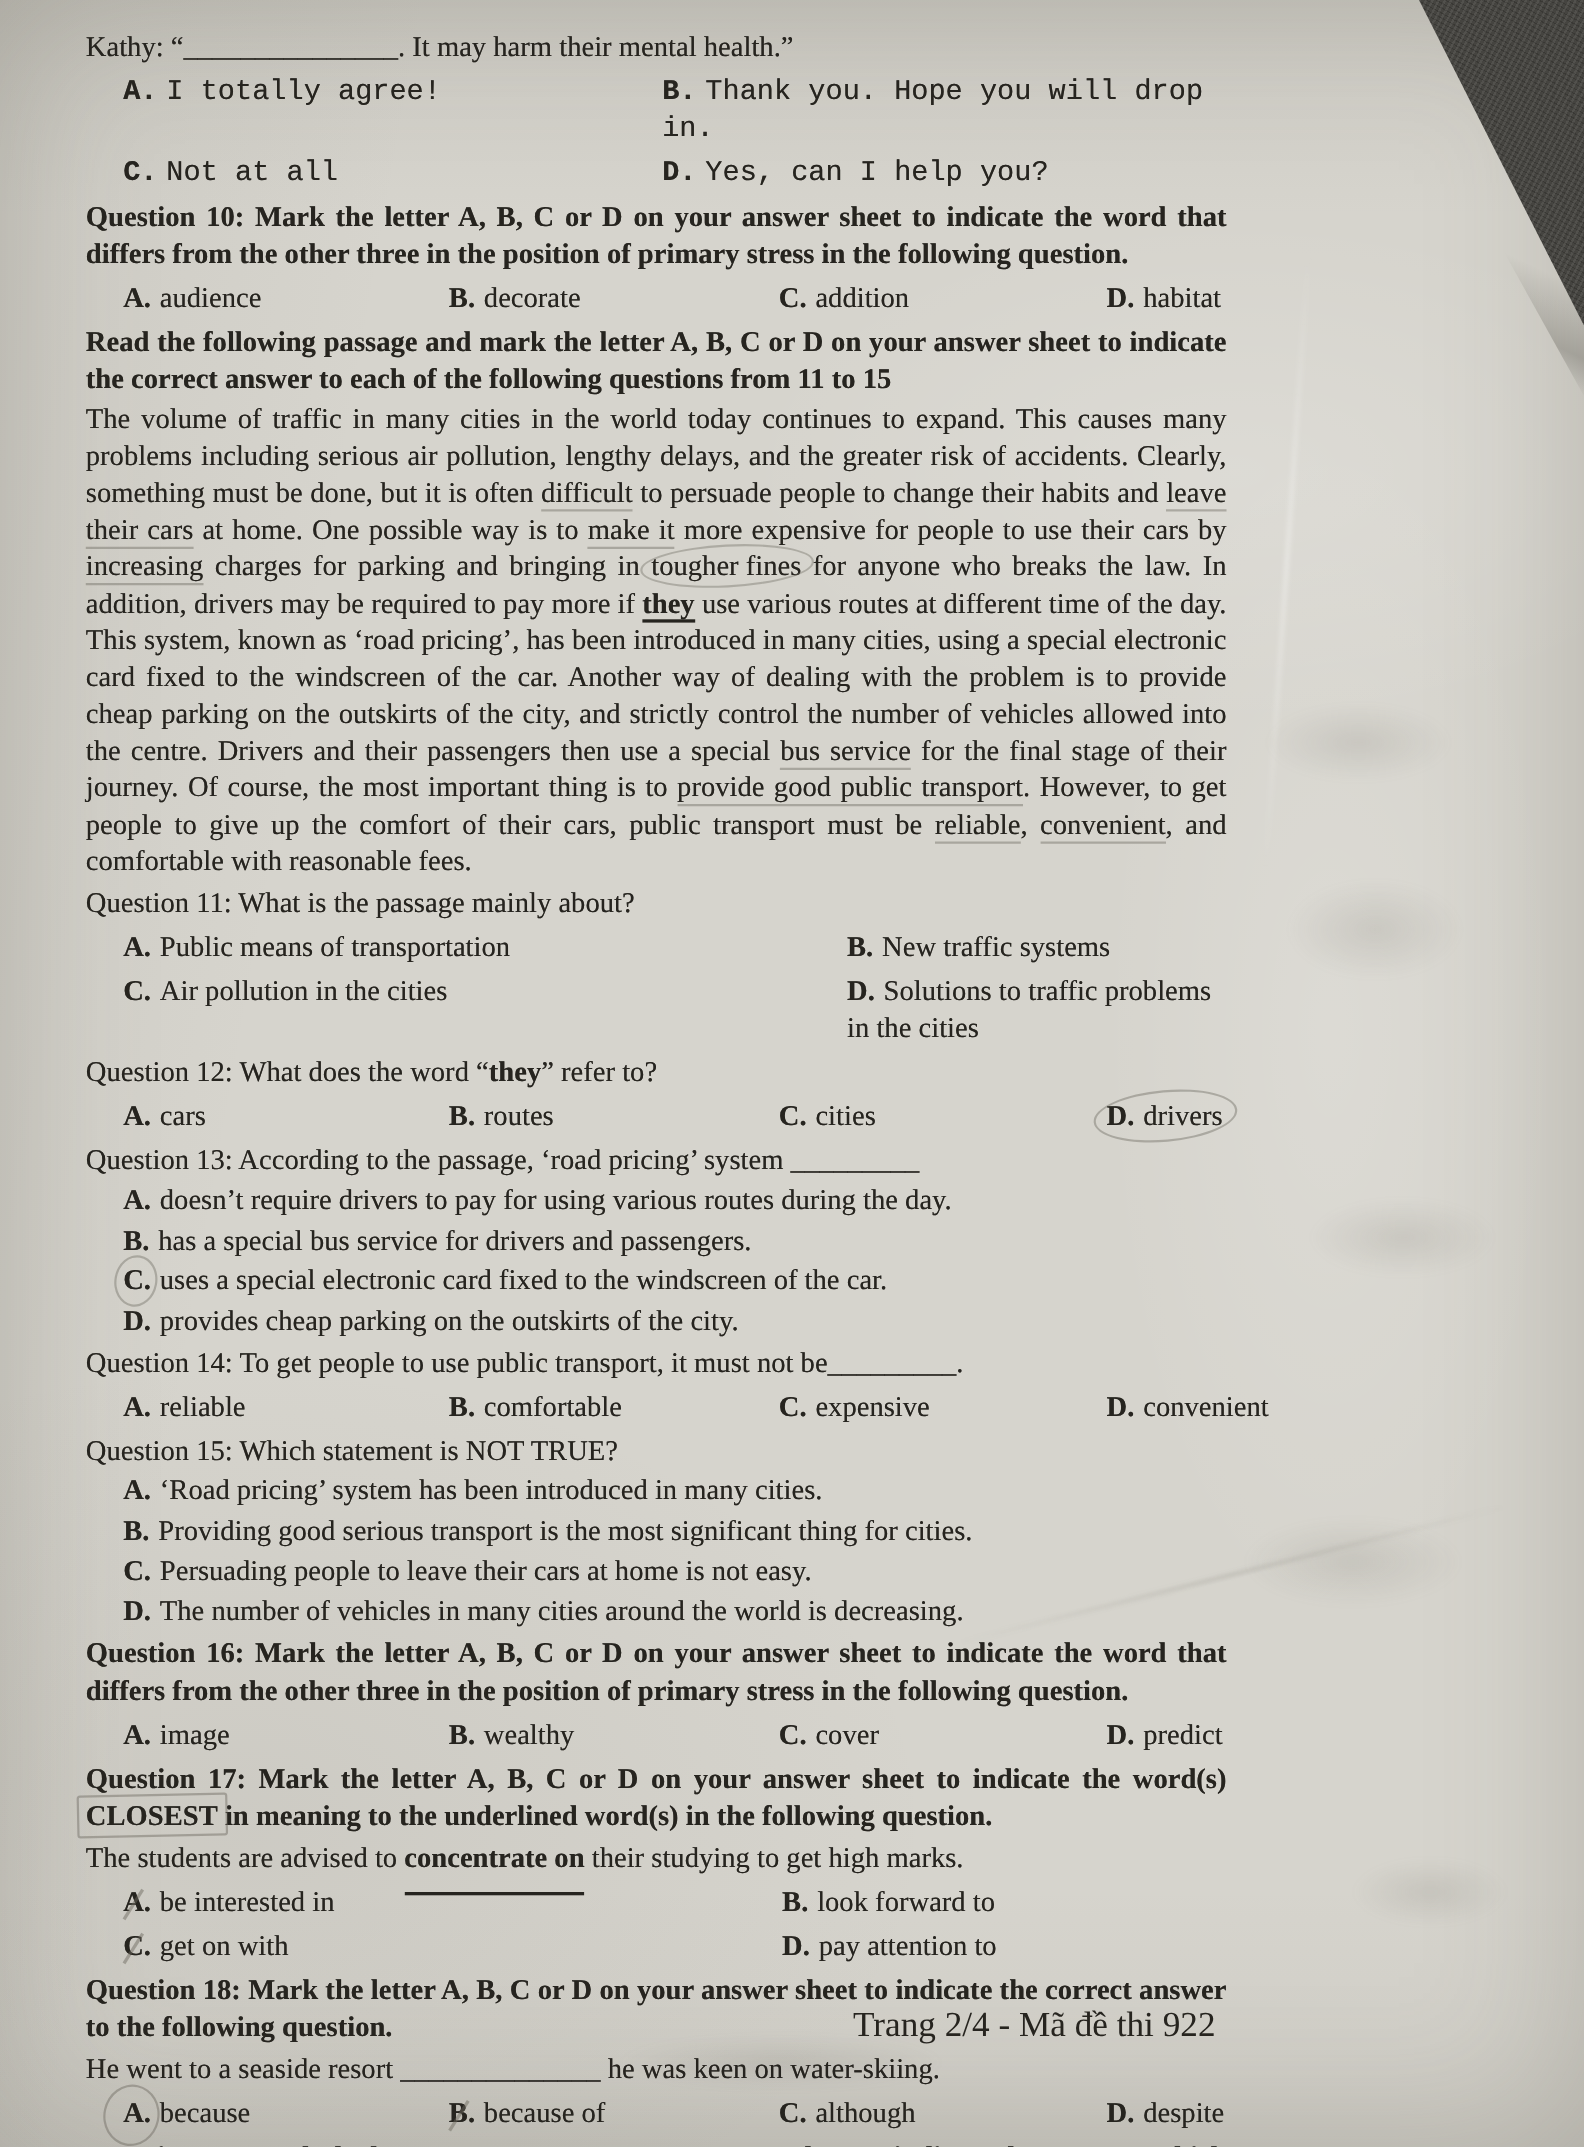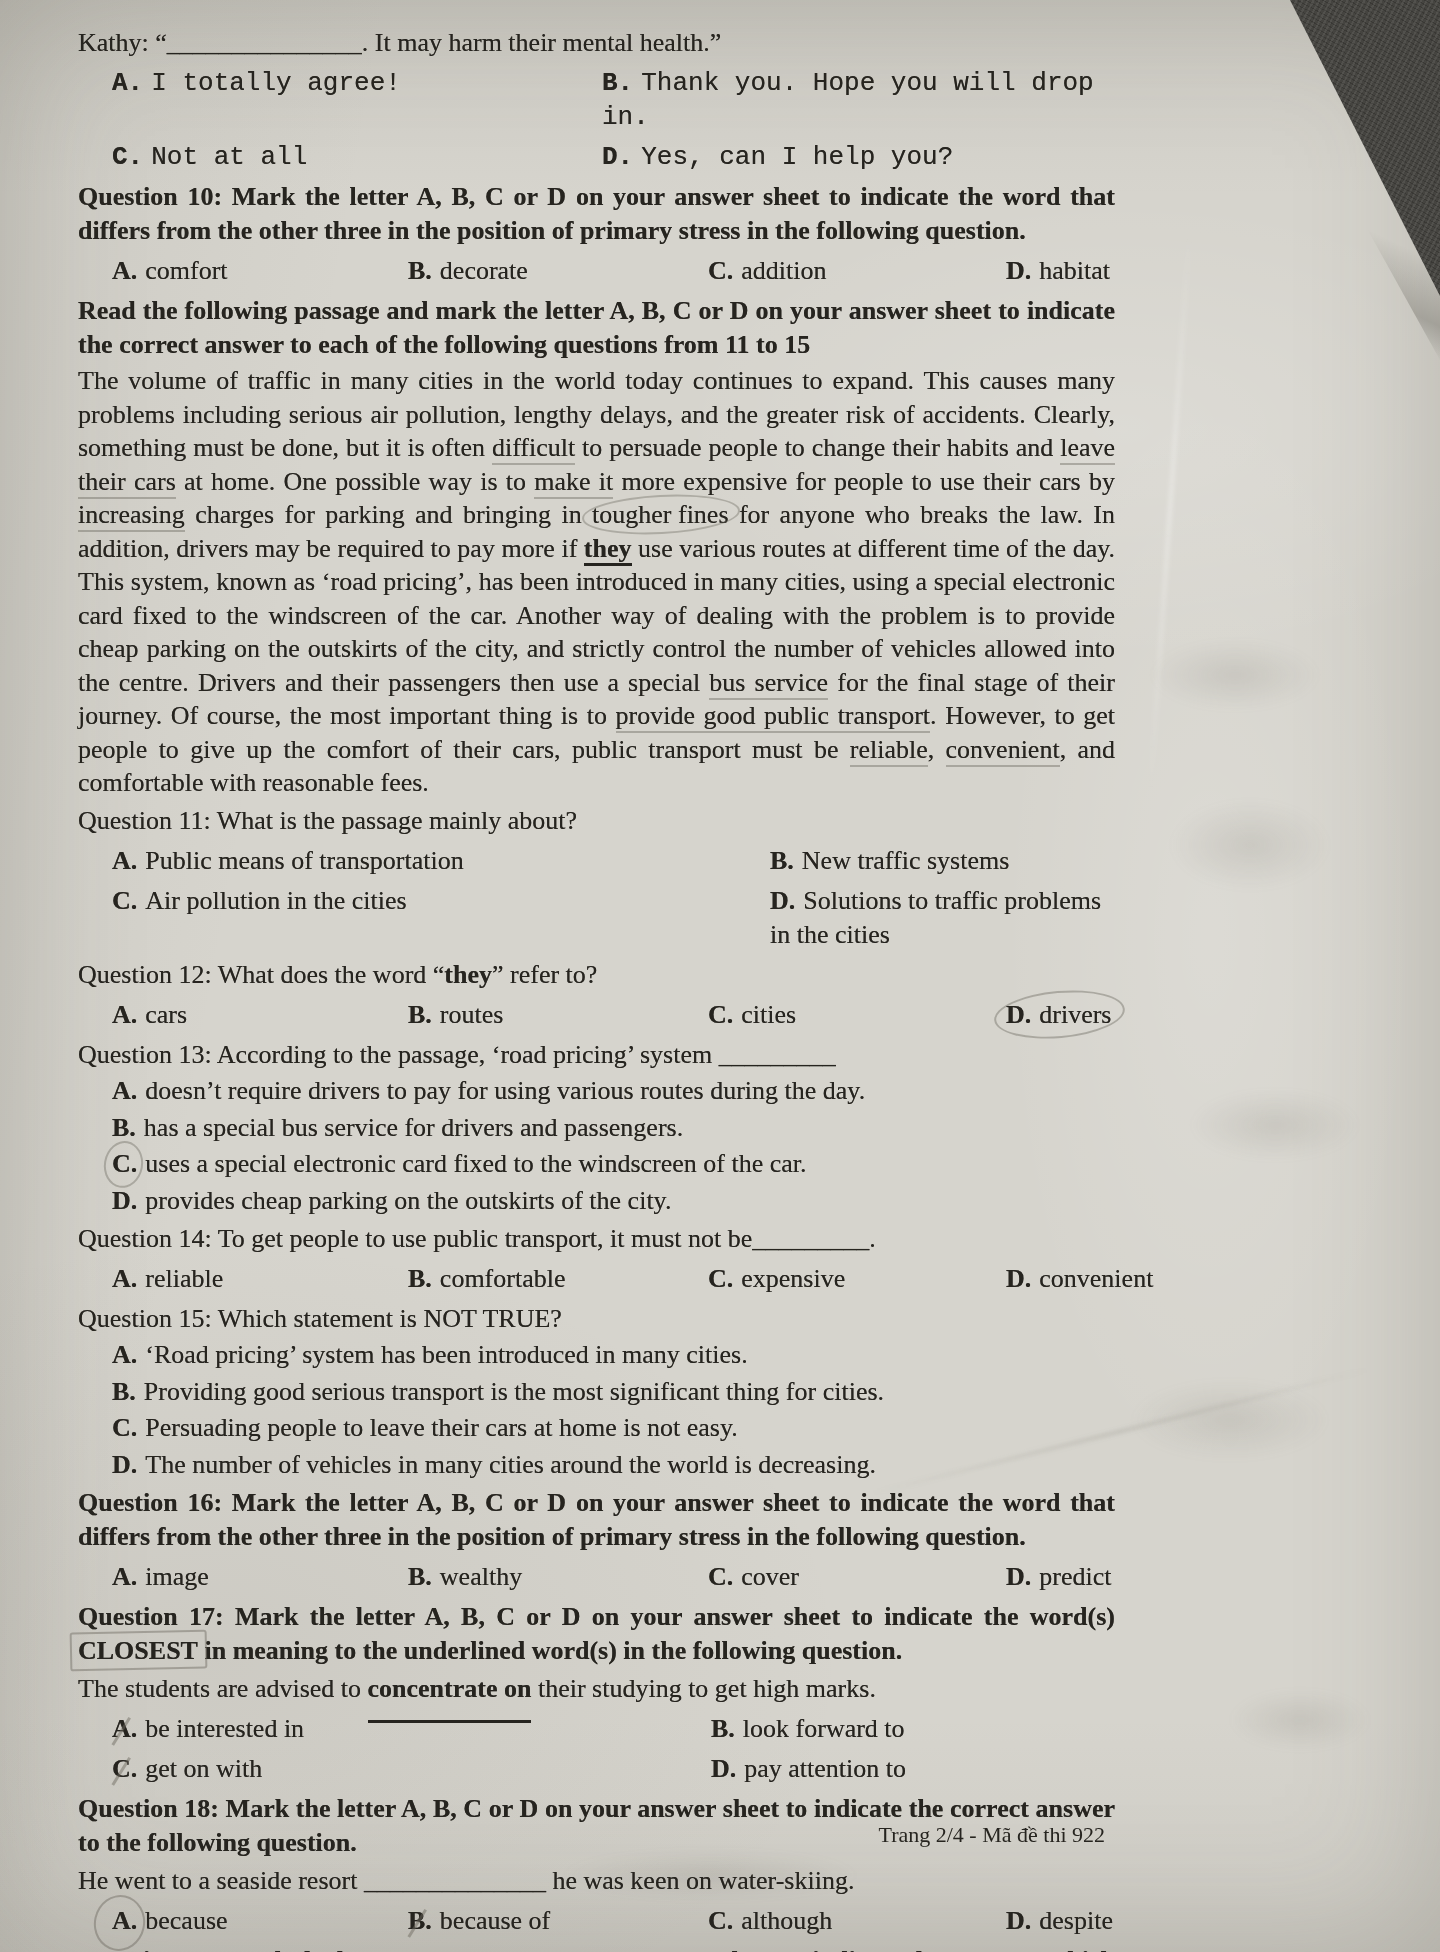--- a/index.html
+++ b/index.html
@@ -73,21 +73,21 @@
   .pc-ring::after{content:"";position:absolute;left:-8px;right:-6px;top:-6px;bottom:-7px;
     border:2px solid rgba(108,104,95,0.40);border-radius:50%;transform:rotate(10deg);}
   .pc-loop::after{content:"";position:absolute;left:-18px;right:-8px;top:-9px;bottom:-13px;
     border:2.5px solid rgba(108,104,95,0.45);border-radius:50%;transform:rotate(12deg);}
   .pc-slash::after{content:"";position:absolute;left:-7px;top:55%;width:32px;height:2.5px;
     background:rgba(108,104,95,0.48);transform:rotate(-58deg);}
   .pc-box{position:relative;display:inline-block;}
   .pc-box::after{content:"";position:absolute;left:-8px;right:-9px;top:-3px;bottom:-2px;
     border:2px solid rgba(108,104,95,0.45);border-radius:3px;transform:rotate(-1.2deg);}
 
-  .footer{position:absolute;top:1822px;right:335px;font-size:22px;}
+  .footer{position:absolute;top:1822px;right:335px;font-size:32px;}
 </style>
 </head>
 <body>
 
 <div class="vignette"></div>
 <div class="crease1"></div>
 <div class="crease2"></div>
 <div class="smudge sm1"></div>
 <div class="smudge sm2"></div>
 <div class="smudge sm3"></div>
@@ -106,21 +106,21 @@
   </div>
   <div class="opts opts2 cols-k">
     <span><span class="ol">C.</span><span>Not at all</span></span>
     <span><span class="ol">D.</span><span>Yes, can I help you?</span></span>
   </div>
 
   <div class="instr">
     <span>Question 10:</span><span> Mark the letter A, B, C or D on your answer sheet to indicate the word that differs from the other three in the position of primary stress in the following question.</span>
   </div>
   <div class="opts opts4">
-    <span><span class="ol">A.</span><span>comfort</span></span>
+    <span><span class="ol">A.</span><span>audience</span></span>
     <span><span class="ol">B.</span><span>decorate</span></span>
     <span><span class="ol">C.</span><span>addition</span></span>
     <span><span class="ol">D.</span><span>habitat</span></span>
   </div>
 
   <div class="instr">Read the following passage and mark the letter A, B, C or D on your answer sheet to indicate the correct answer to each of the following questions from 11 to 15</div>
 
   <p class="passage">
     <span>The volume of traffic in many cities in the world today continues to expand. This causes many problems including serious air pollution, lengthy delays, and the greater risk of accidents. Clearly, something must be done, but it is often </span><span class="pu">difficult</span><span> to persuade people to change their habits and </span><span class="pu">leave their cars</span><span> at home. One possible way is to </span><span class="pu">make it</span><span> more expensive for people to use their cars by </span><span class="pu">increasing</span><span> charges for parking and bringing in </span><span class="pc-oval2">tougher fines</span><span> for anyone who breaks the law. In addition, drivers may be required to pay more if </span><span class="they">they</span><span> use various routes at different time of the day. This system, known as ‘road pricing’, has been introduced in many cities, using a special electronic card fixed to the windscreen of the car. Another way of dealing with the problem is to provide cheap parking on the outskirts of the city, and strictly control the number of vehicles allowed into the centre. Drivers and their passengers then use a special </span><span class="pu">bus service</span><span> for the final stage of their journey. Of course, the most important thing is to </span><span class="pu">provide good public transport</span><span>. However, to get people to give up the comfort of their cars, public transport must be </span><span class="pu">reliable</span><span>, </span><span class="pu">convenient</span><span>, and comfortable with reasonable fees.</span>
   </p>

